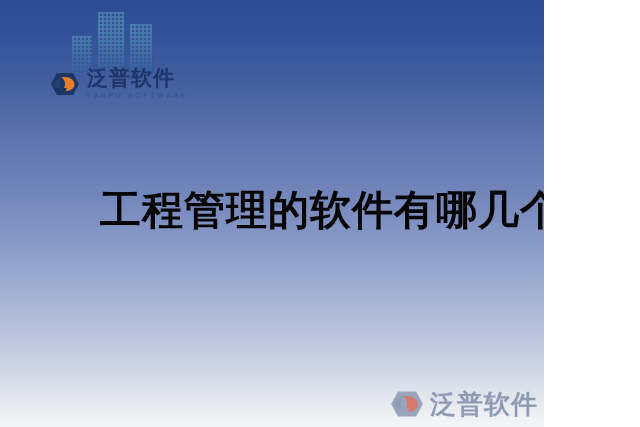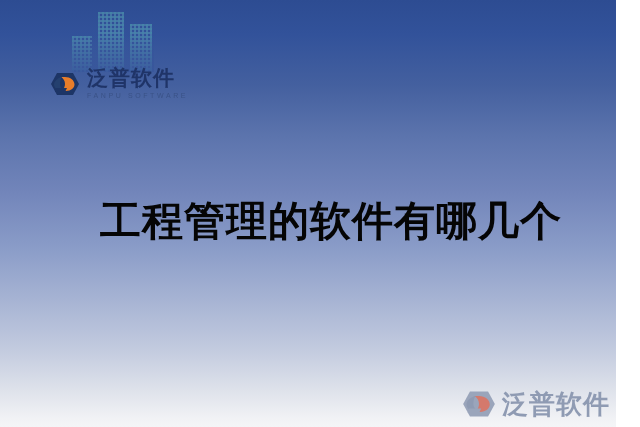--- a/index.html
+++ b/index.html
@@ -6,21 +6,21 @@
     margin: 0;
     padding: 0;
     background: #ffffff;
   }
   body {
     font-family: "Liberation Sans", sans-serif;
   }
 
   .canvas {
     position: relative;
-    width: 616px;
+    width: 544px;
     height: 427px;
     overflow: hidden;
     background: linear-gradient(
       to bottom,
       #2d4c92 0%,
       #32529a 8%,
       #44609f 20%,
       #5c74ad 32%,
       #7285ba 45%,
       #8a9cc8 58%,
@@ -91,21 +91,21 @@
     color: #3a5287;
     letter-spacing: 2.6px;
     margin-top: 3px;
     font-family: "Liberation Sans", sans-serif;
   }
 
   
   .title {
     position: absolute;
     left: 100px;
-    top: 194px;
+    top: 183px;
     font-size: 41px;
     font-weight: bold;
     color: #050505;
     letter-spacing: 1px;
     white-space: nowrap;
     font-family: "DejaVu Sans", "Liberation Sans", sans-serif;
   }
 
   
   .watermark {

